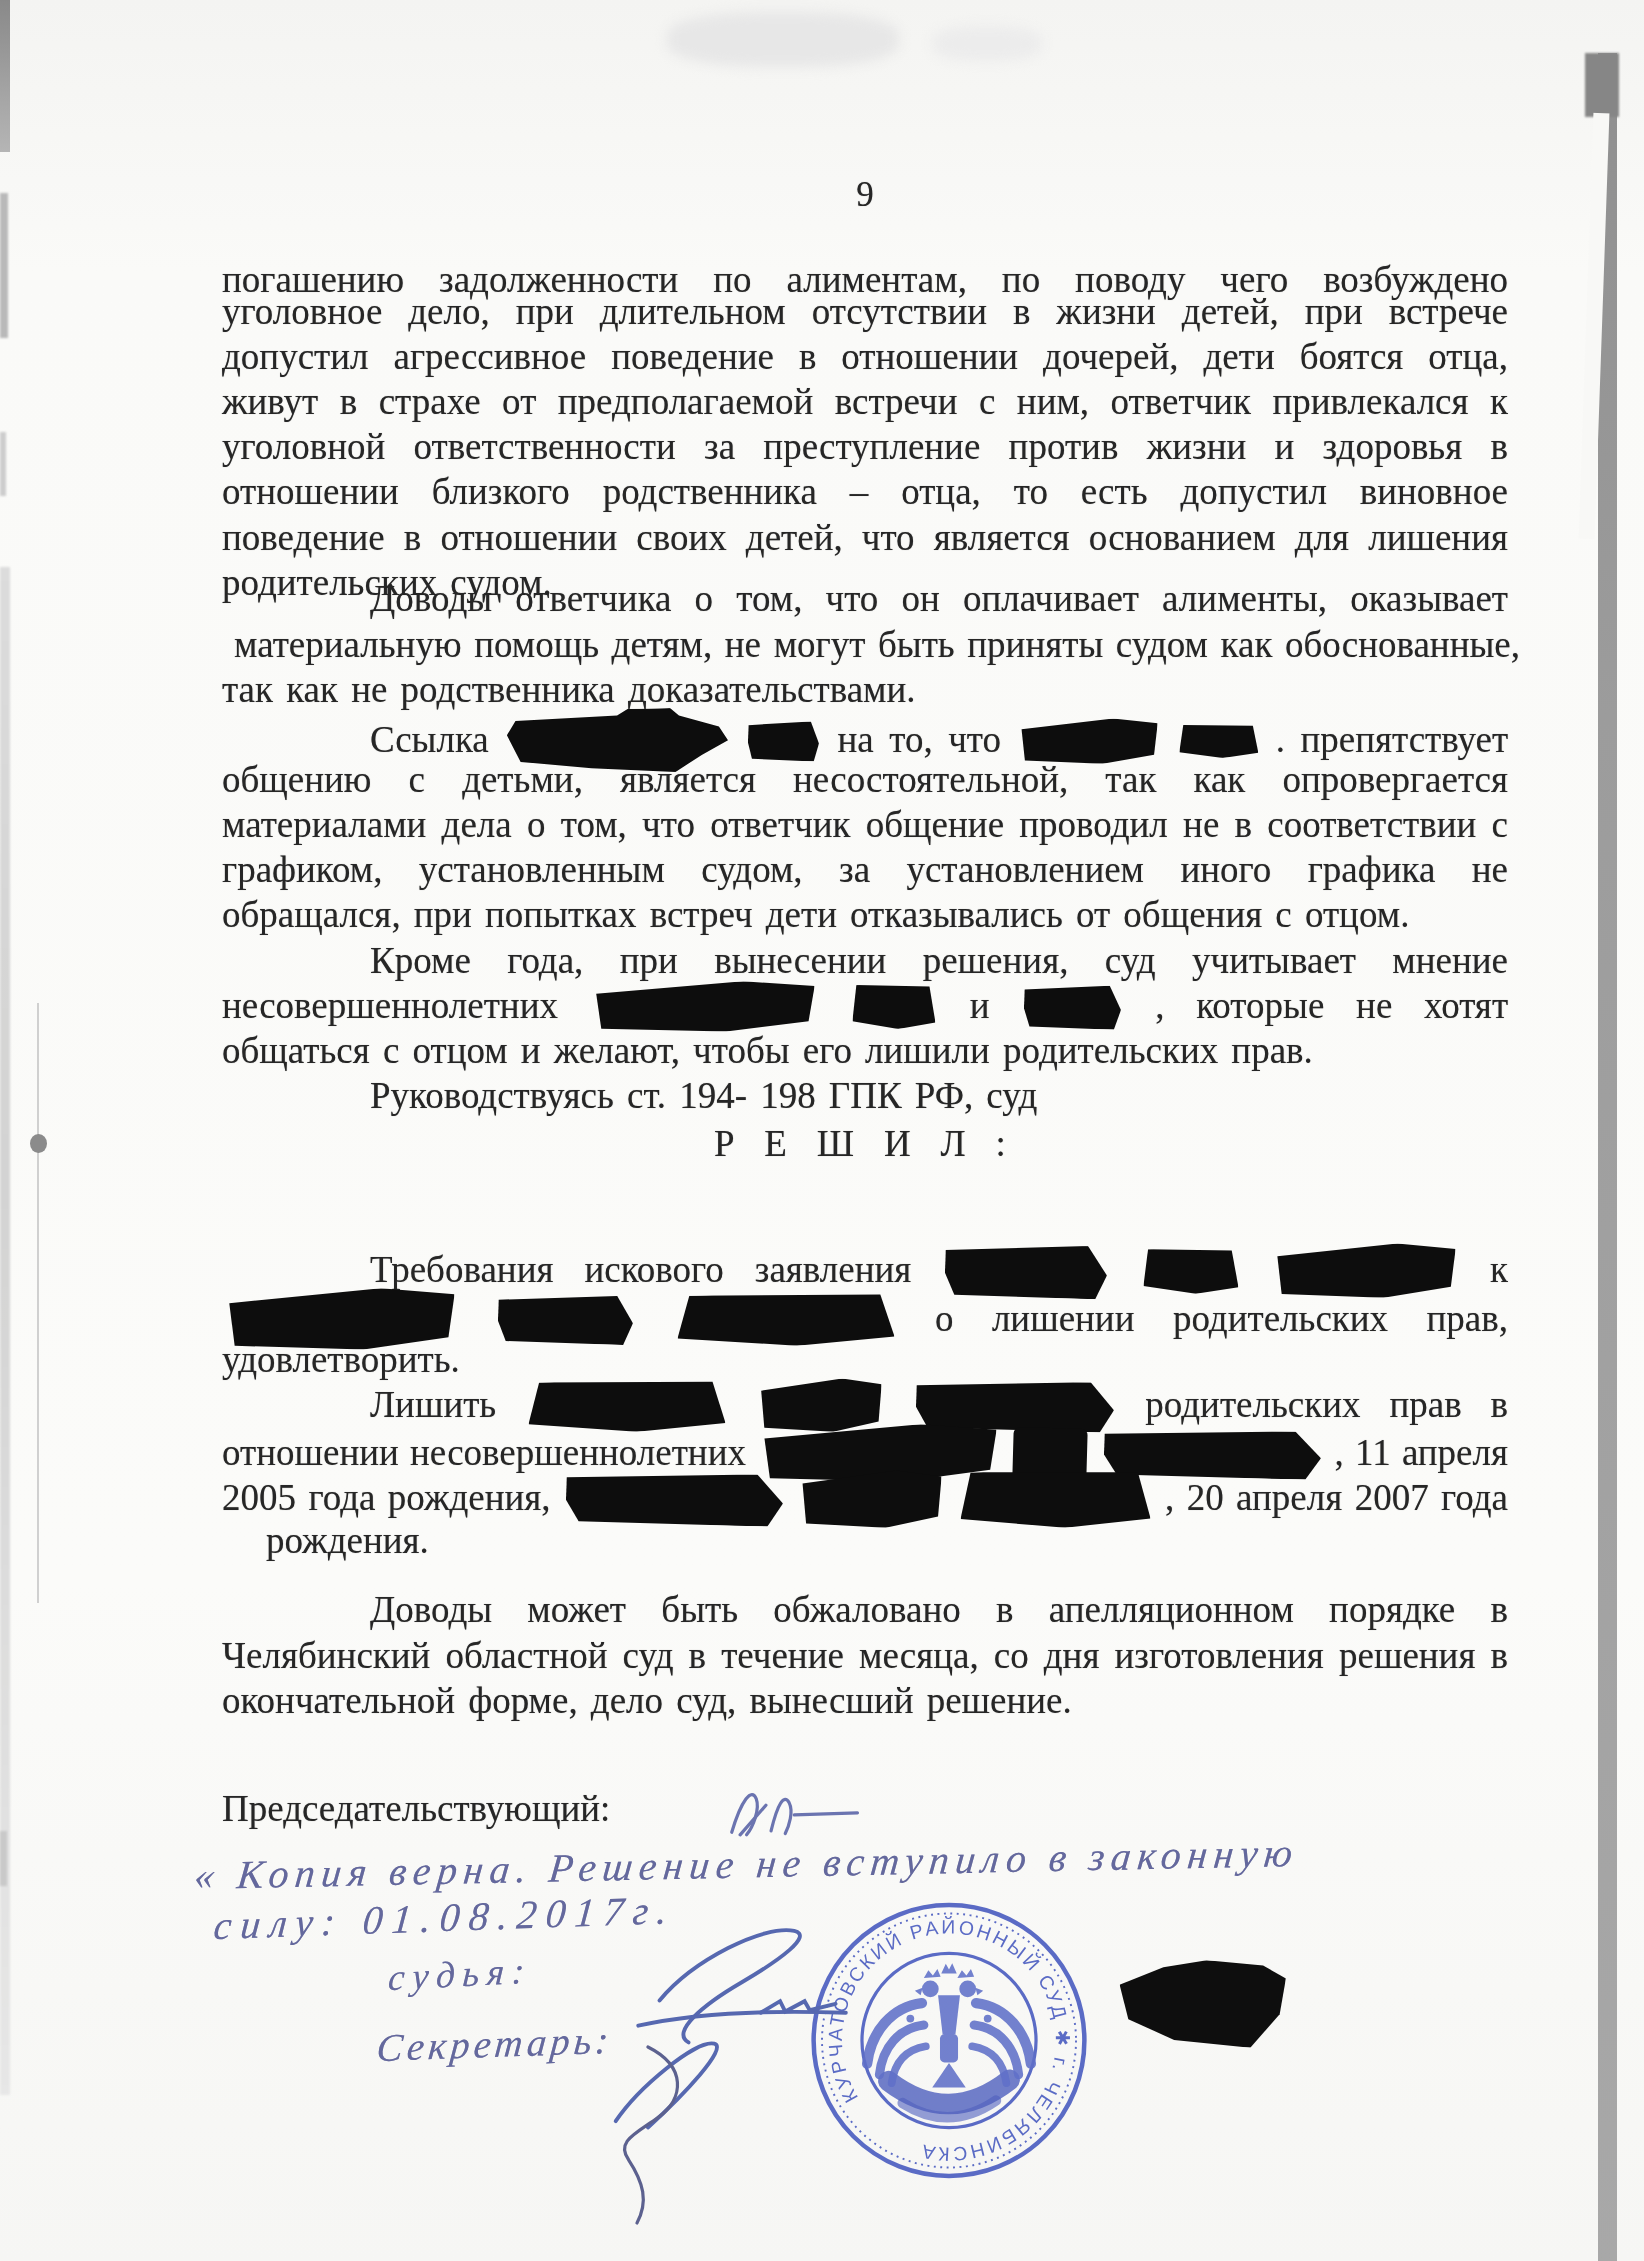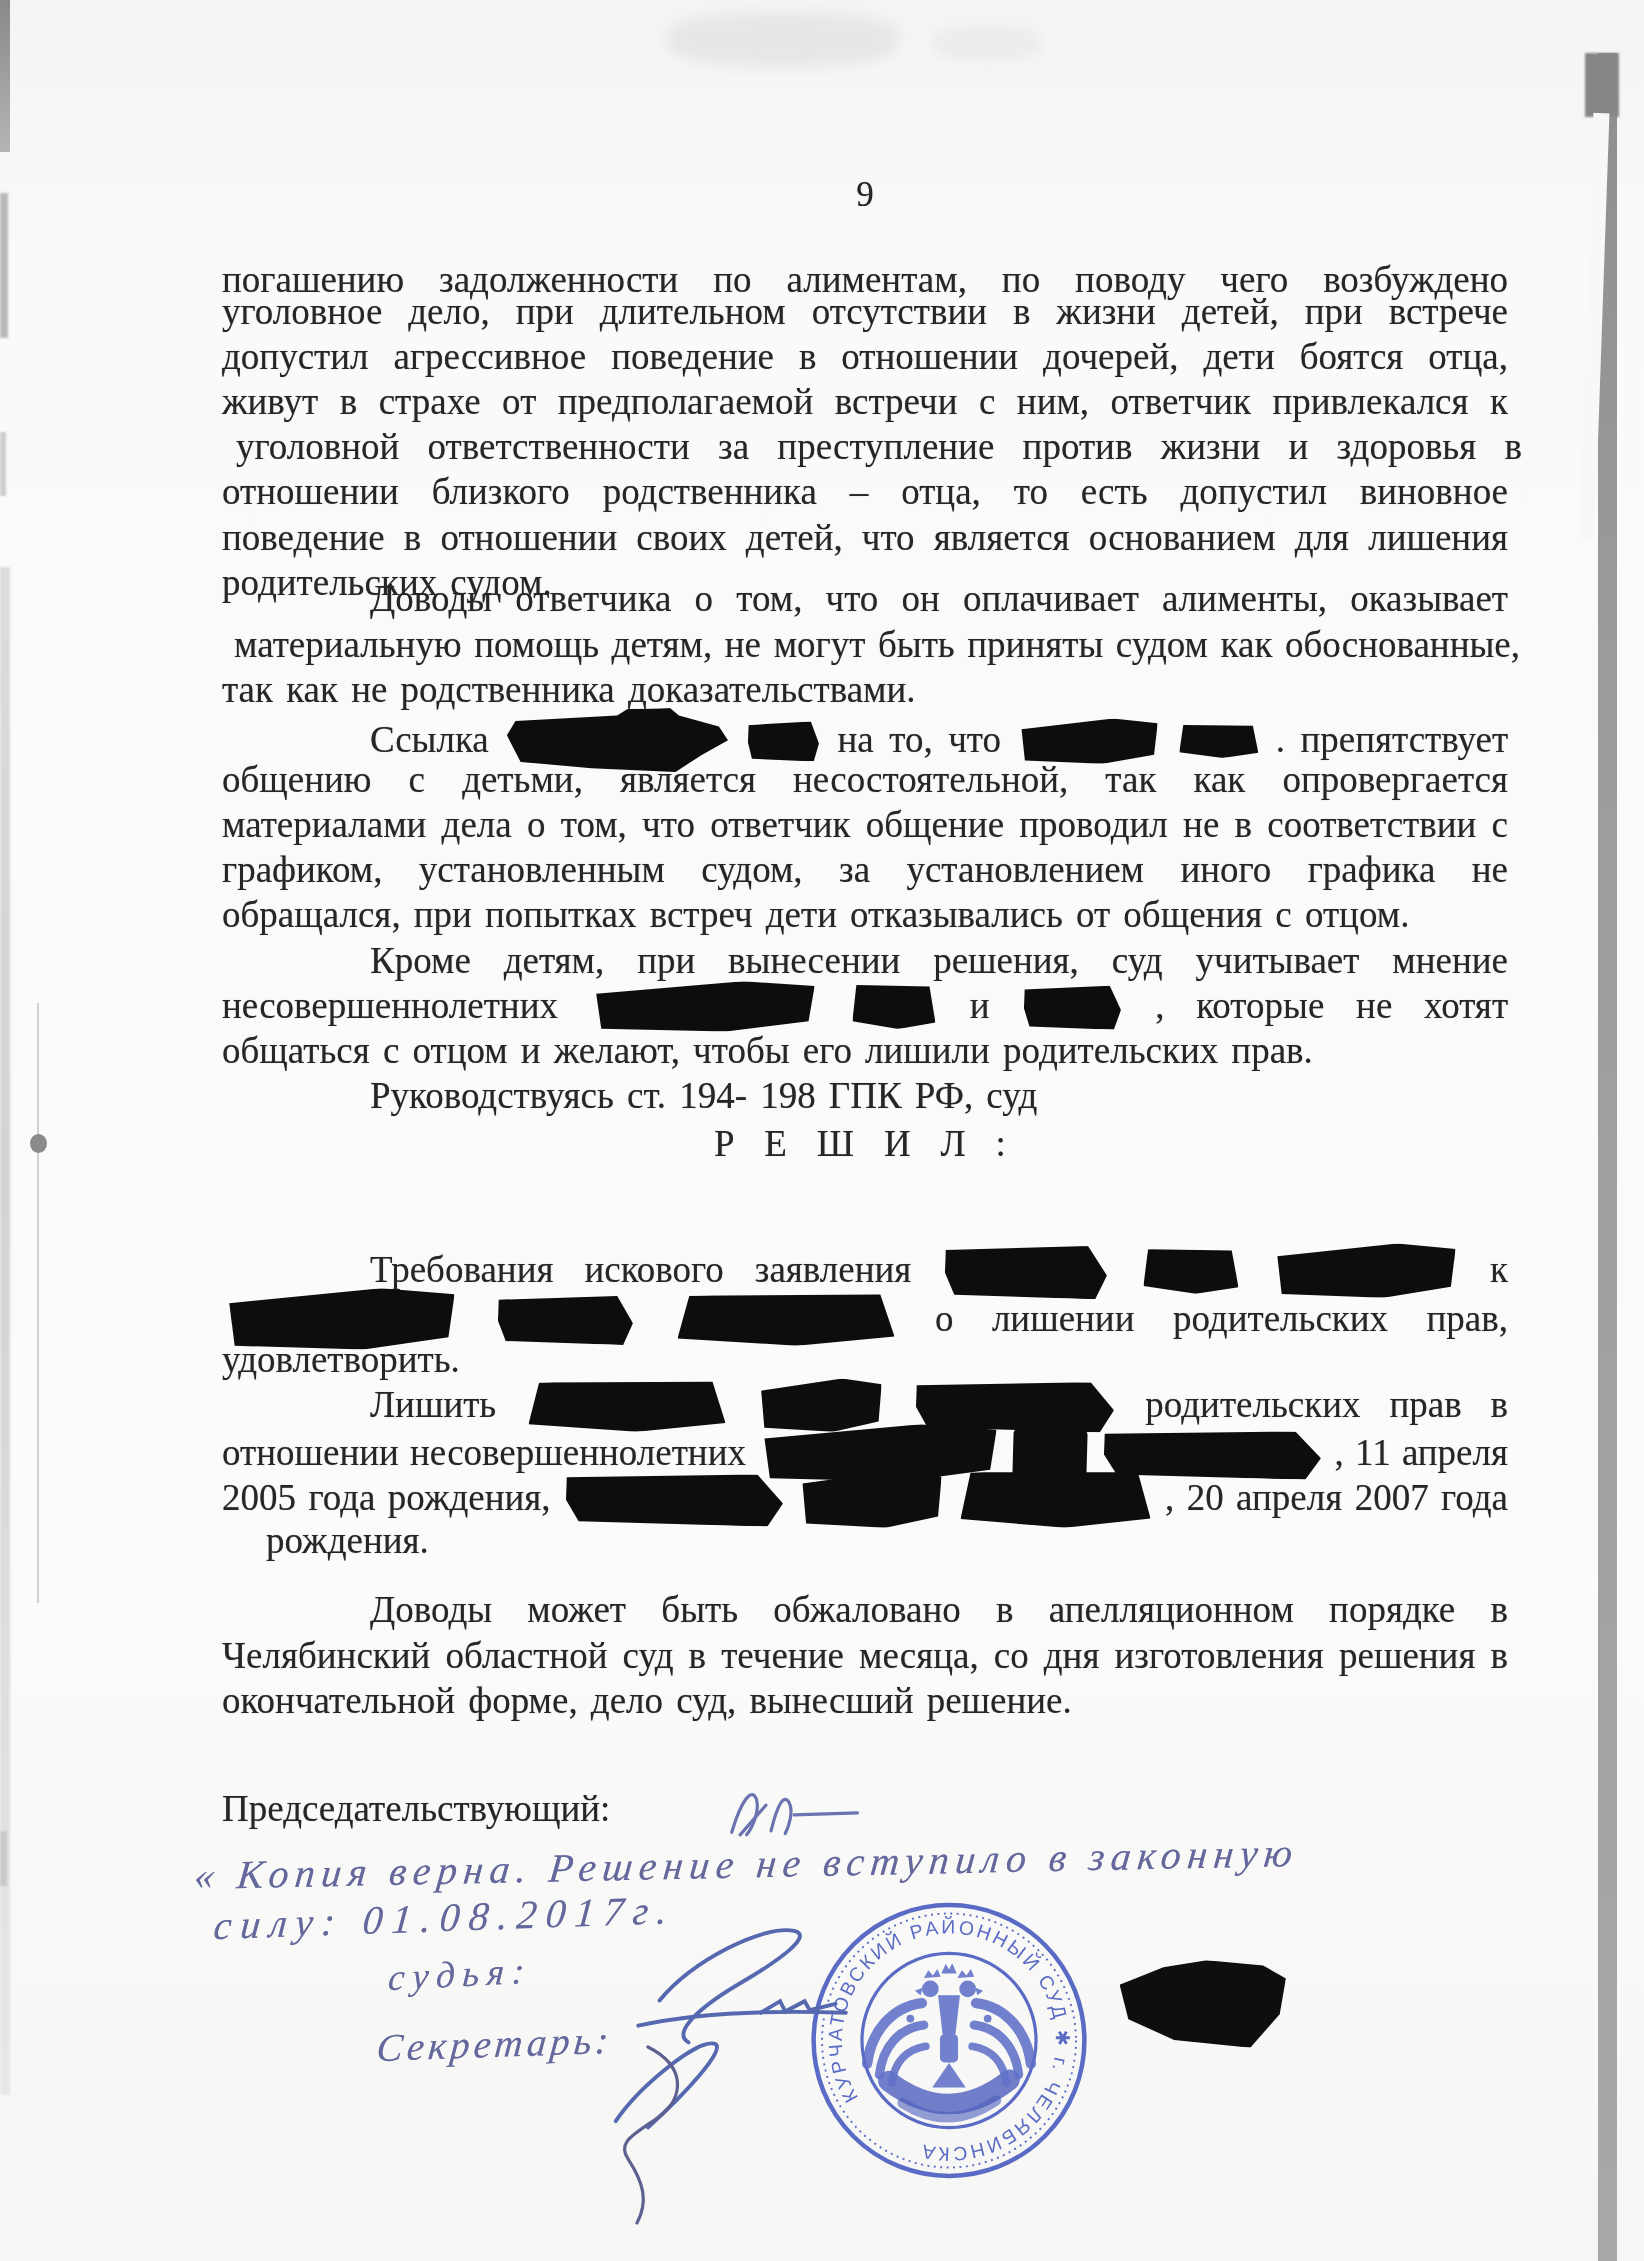--- a/index.html
+++ b/index.html
@@ -54,33 +54,33 @@
 
   <div class="line center" style="top:172px;left:222px;width:1286px;font-size:35px;">
     <span>9</span>
   </div>
 
   <div id="doc-body">
       <div class="line just" style="top: 244px; left: 222px; width: 1286px; margin-top: 13px;"><span class="seg">погашению задолженности по алиментам, по поводу чего возбуждено</span> </div>
       <div class="line just" style="top: 289px; left: 222px; width: 1286px;"><span class="seg">уголовное дело, при длительном отсутствии в жизни детей, при встрече</span> </div>
       <div class="line just" style="top: 334px; left: 222px; width: 1286px;"><span class="seg">допустил агрессивное поведение в отношении дочерей, дети боятся отца,</span> </div>
       <div class="line just" style="top: 379px; left: 222px; width: 1286px;"><span class="seg">живут в страхе от предполагаемой встречи с ним, ответчик привлекался к</span> </div>
-      <div class="line just" style="top: 424px; left: 236px; width: 1286px;"><span class="seg">уголовной ответственности за преступление против жизни и здоровья в</span> </div>
+      <div class="line just" style="top: 424px; left: 222px; width: 1286px;"><span class="seg">уголовной ответственности за преступление против жизни и здоровья в</span> </div>
       <div class="line just" style="top: 469px; left: 222px; width: 1286px;"><span class="seg">отношении близкого родственника – отца, то есть допустил виновное</span> </div>
       <div class="line just" style="top: 515px; left: 222px; width: 1286px;"><span class="seg">поведение в отношении своих детей, что является основанием для лишения</span> </div>
       <div class="line left" style="top: 560px; left: 222px; width: 1286px;"><span class="seg">родительских судом.</span> </div>
       <div class="line just" style="top: 576px; left: 222px; width: 1286px; text-indent: 148px;"><span class="seg">Доводы ответчика о том, что он оплачивает алименты, оказывает</span> </div>
       <div class="line just" style="top: 622px; left: 222px; width: 1286px; margin-left: 12px;"><span class="seg">материальную помощь детям, не могут быть приняты судом как обоснованные,</span> </div>
       <div class="line left" style="top: 667px; left: 222px; width: 1286px;"><span class="seg">так как не родственника доказательствами.</span> </div>
       <div class="line just" style="top: 712px; left: 222px; width: 1286px; text-indent: 148px;"><span class="seg">Ссылка</span> <span class="redact vflag" style="width: 221px; height: 64px; background: rgb(13, 13, 13);"></span> <span class="redact v2" style="width: 71px; height: 40px; background: rgb(13, 13, 13);"></span> <span class="seg">на то, что</span> <span class="redact v1" style="width: 139px; height: 45px; background: rgb(13, 13, 13);"></span> <span class="redact v3" style="width: 79px; height: 34px; background: rgb(13, 13, 13);"></span> <span class="seg">. препятствует</span> </div>
       <div class="line just" style="top: 757px; left: 222px; width: 1286px;"><span class="seg">общению с детьми, является несостоятельной, так как опровергается</span> </div>
       <div class="line just" style="top: 802px; left: 222px; width: 1286px;"><span class="seg">материалами дела о том, что ответчик общение проводил не в соответствии с</span> </div>
       <div class="line just" style="top: 847px; left: 222px; width: 1286px;"><span class="seg">графиком, установленным судом, за установлением иного графика не</span> </div>
       <div class="line left" style="top: 892px; left: 222px; width: 1286px;"><span class="seg">обращался, при попытках встреч дети отказывались от общения с отцом.</span> </div>
-      <div class="line just" style="top: 938px; left: 222px; width: 1286px; text-indent: 148px;"><span class="seg">Кроме детям, при вынесении решения, суд учитывает мнение</span> </div>
+      <div class="line just" style="top: 938px; left: 222px; width: 1286px; text-indent: 148px;"><span class="seg">Кроме года, при вынесении решения, суд учитывает мнение</span> </div>
       <div class="line just" style="top: 983px; left: 222px; width: 1286px;"><span class="seg">несовершеннолетних</span> <span class="redact v1" style="width: 223px; height: 50px; background: rgb(13, 13, 13);"></span> <span class="redact v3" style="width: 83px; height: 45px; background: rgb(13, 13, 13);"></span> <span class="seg">и</span> <span class="redact v2" style="width: 97px; height: 44px; background: rgb(13, 13, 13);"></span> <span class="seg">, которые не хотят</span> </div>
       <div class="line left" style="top: 1028px; left: 222px; width: 1286px;"><span class="seg">общаться с отцом и желают, чтобы его лишили родительских прав.</span> </div>
       <div class="line left" style="top: 1073px; left: 222px; width: 1286px; text-indent: 148px;"><span class="seg">Руководствуясь ст. 194- 198 ГПК РФ, суд</span> </div>
       <div class="line center" style="top: 1121px; left: 222px; width: 1286px; letter-spacing: 10.3px;"><span class="seg">Р Е Ш И Л :</span> </div>
       <div class="line just" style="top: 1247px; left: 222px; width: 1286px; text-indent: 148px;"><span class="seg">Требования искового заявления</span> <span class="redact v2" style="width: 162px; height: 53px; background: rgb(13, 13, 13);"></span> <span class="redact v3" style="width: 95px; height: 46px; background: rgb(13, 13, 13);"></span> <span class="redact v1" style="width: 182px; height: 54px; background: rgb(13, 13, 13);"></span> <span class="seg">к</span> </div>
       <div class="line just" style="top: 1292px; left: 222px; width: 1286px;"><span class="redact v1" style="width: 230px; height: 61px; background: rgb(13, 13, 13);"></span> <span class="redact v2" style="width: 135px; height: 49px; background: rgb(13, 13, 13);"></span> <span class="redact v3" style="width: 217px; height: 53px; background: rgb(13, 13, 13);"></span> <span class="seg">о лишении родительских прав,</span> </div>
       <div class="line left" style="top: 1337px; left: 222px; width: 1286px;"><span class="seg">удовлетворить.</span> </div>
       <div class="line just" style="top: 1382px; left: 222px; width: 1286px; text-indent: 148px;"><span class="seg">Лишить</span> <span class="redact v3" style="width: 197px; height: 52px; background: rgb(13, 13, 13);"></span> <span class="redact v1" style="width: 123px; height: 53px; background: rgb(13, 13, 13);"></span> <span class="redact v2" style="width: 198px; height: 50px; background: rgb(13, 13, 13);"></span> <span class="seg">родительских прав в</span> </div>
       <div class="line just" style="top: 1428px; left: 222px; width: 1286px;"><span class="seg">отношении несовершеннолетних</span> <span class="redact v1" style="width: 237px; height: 57px; background: rgb(13, 13, 13);"></span> <span class="redact v4" style="width: 74px; height: 52px; background: rgb(13, 13, 13);"></span> <span class="redact v2" style="width: 217px; height: 48px; background: rgb(13, 13, 13);"></span> <span class="seg">, 11 апреля</span> </div>
       <div class="line just" style="top: 1473px; left: 222px; width: 1286px;"><span class="seg">2005 года рождения,</span> <span class="redact v2" style="width: 217px; height: 52px; background: rgb(13, 13, 13);"></span> <span class="redact v1" style="width: 142px; height: 57px; background: rgb(13, 13, 13);"></span> <span class="redact v3" style="width: 190px; height: 58px; background: rgb(13, 13, 13);"></span> <span class="seg">, 20 апреля 2007 года</span> </div>

